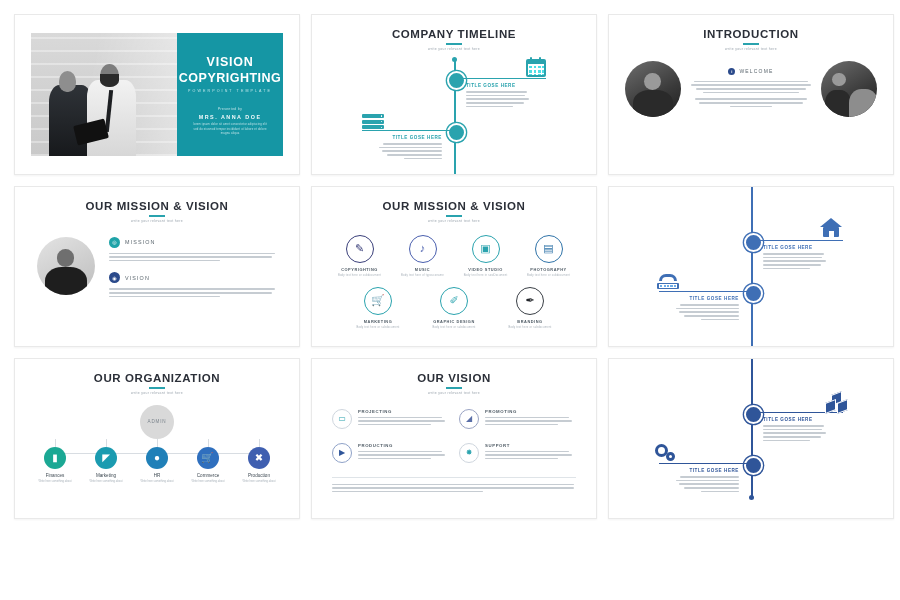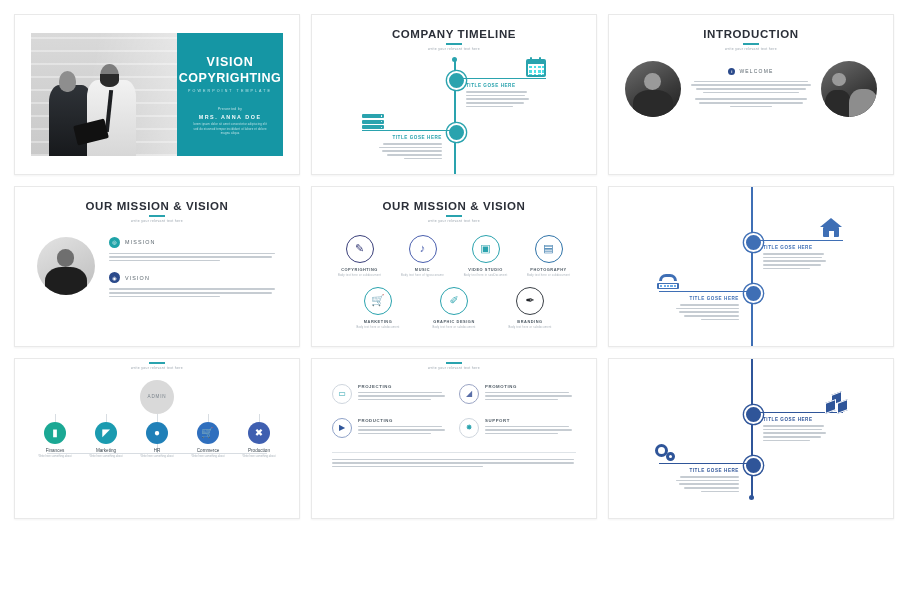--- a/index.html
+++ b/index.html
@@ -452,20 +452,21 @@
         <i style="width:92%"></i>
             <i style="width:98%"></i>
             <i style="width:94%"></i>
             <i style="width:86%"></i>
             <i style="width:60%"></i>
       </div>
     </div>
   </div>
 
   <div class="slide">
+    <div class="s-title">OUR ORGANIZATION</div>
     <div class="s-rule"></div>
     <div class="s-sub">write your relevant text here</div>
 
     <div style="margin-top:10px;">
       <div class="admin">ADMIN</div>
     </div>
     <div class="org-line" style="left:50%;top:84px;width:1px;height:10px;"></div>
     <div class="org-line" style="left:32px;right:32px;top:94px;height:1px;"></div>
 
     <div style="display:flex;justify-content:space-between;padding:0 18px;margin-top:0;">
@@ -496,20 +497,21 @@
       <div style="width:44px;position:relative;">
         <div class="org-line" style="left:50%;top:0;width:1px;height:8px;"></div>
         <div class="org-ico" style="background:#3f5fb0;margin-top:8px;">✖</div>
         <div class="org-name">Production</div>
         <div class="org-sub">Write here something about</div>
       </div>
     </div>
   </div>
 
   <div class="slide">
+    <div class="s-title">OUR VISION</div>
     <div class="s-rule"></div>
     <div class="s-sub">write your relevant text here</div>
 
     <div style="display:grid;grid-template-columns:1fr 1fr;gap:14px 10px;padding:14px 20px 0;">
       <div style="display:flex;gap:6px;">
         <div class="v-ring">
               <span class="g" style="color:#2aa3ae">▭</span>
             </div>
         <div style="flex:1;">
           <div class="v-lbl">PROJECTING</div>

